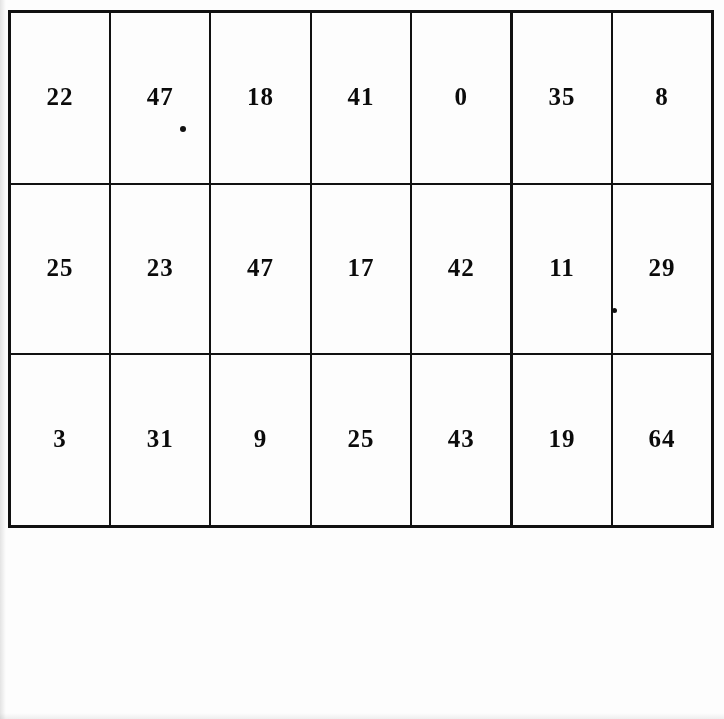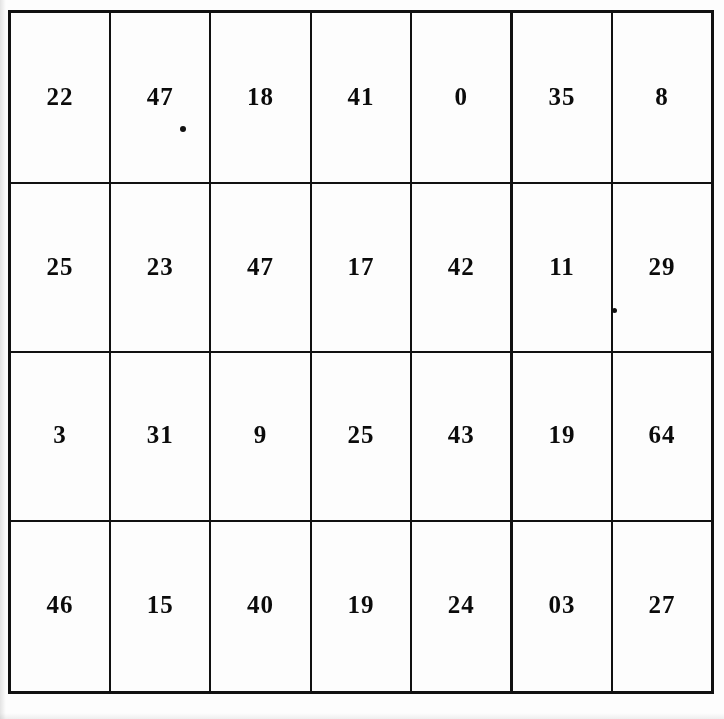--- a/index.html
+++ b/index.html
@@ -18,21 +18,21 @@
     width: 724px;
     height: 719px;
     background: #fdfdfd;
   }
   
   #grid-wrap {
     position: absolute;
     left: 8px;
     top: 10px;
     width: 706px;
-    height: 684px;
+    height: 518px;
   }
   table#number-grid {
     border-collapse: collapse;
     width: 100%;
     height: 100%;
     table-layout: fixed;
   }
   table#number-grid td {
     border-right: 2px solid #111;
     border-bottom: 2px solid #111;
@@ -120,28 +120,19 @@
         </tr>
         <tr>
           <td class="col-0"><span class="cell-text">3</span></td>
           <td class="col-1"><span class="cell-text">31</span></td>
           <td class="col-2"><span class="cell-text">9</span></td>
           <td class="col-3"><span class="cell-text">25</span></td>
           <td class="col-4"><span class="cell-text">43</span></td>
           <td class="col-5"><span class="cell-text">19</span></td>
           <td class="col-6"><span class="cell-text">64</span></td>
         </tr>
-        <tr>
-          <td class="col-0"><span class="cell-text">46</span></td>
-          <td class="col-1"><span class="cell-text">15</span></td>
-          <td class="col-2"><span class="cell-text">40</span></td>
-          <td class="col-3"><span class="cell-text">19</span></td>
-          <td class="col-4"><span class="cell-text">24</span></td>
-          <td class="col-5"><span class="cell-text">03</span></td>
-          <td class="col-6"><span class="cell-text">27</span></td>
-        </tr>
       </tbody>
     </table>
   </div>
 
   <div class="speck" id="speck-1"></div>
   <div class="speck" id="speck-2"></div>
 </div>
 
 </body></html>

